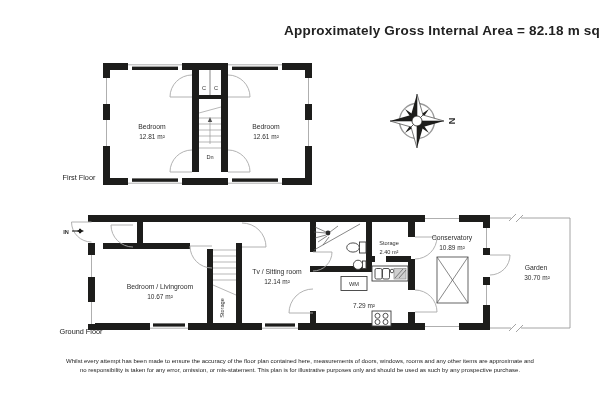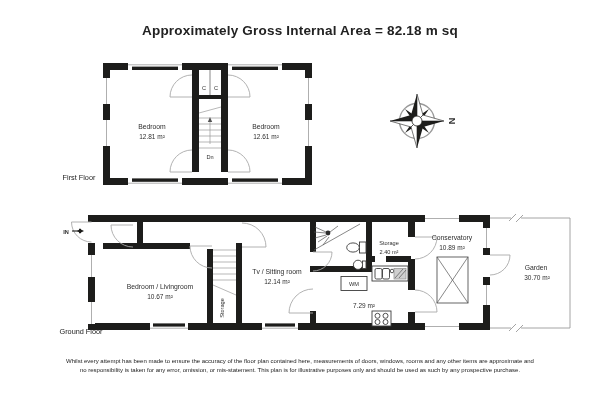--- a/index.html
+++ b/index.html
@@ -1,18 +1,18 @@
 <!DOCTYPE html>
 <html><head>
 <meta charset="utf-8">
 <style>
   html,body{margin:0;padding:0;background:#fff;}
   #stage{position:relative;width:600px;height:400px;background:#fff;overflow:hidden;
          font-family:"Liberation Sans","DejaVu Sans",sans-serif;}
-  #plan-title{position:absolute;top:23px;left:0;width:600px;text-align:center;
+  #plan-title{position:absolute;top:23px;left:0;width:600px;text-align:right;
               font-size:13.5px;font-weight:600;color:#222;letter-spacing:.2px;}
   #plan-svg{position:absolute;top:0;left:0;}
   .disclaimer{position:absolute;left:40px;width:520px;text-align:center;
               font-size:6px;color:#222;line-height:1.55;}
   #disc1{top:357px;} #disc2{top:366px;}
   text{fill:#2e2e2e;}
   .room-name{font-size:6.8px;}
   .room-area{font-size:6.5px;}
   .tiny{font-size:5.6px;}
   .floor-label{font-size:7.3px;fill:#222;}

